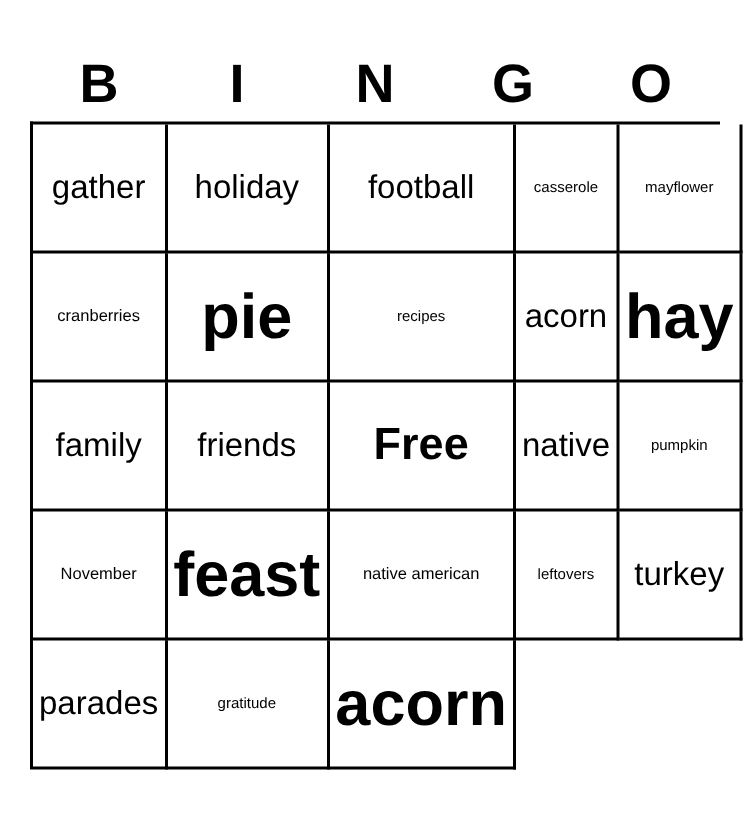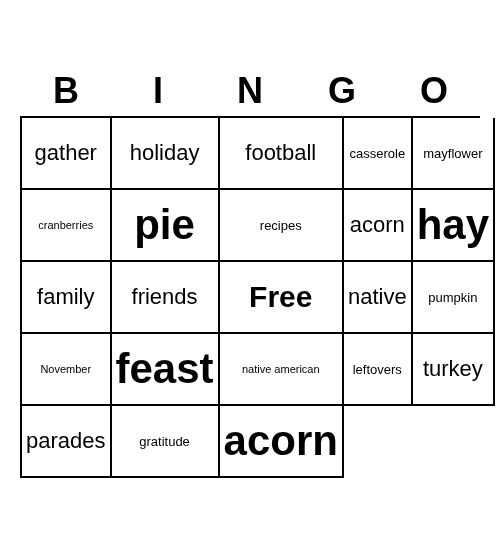--- a/index.html
+++ b/index.html
@@ -44,26 +44,26 @@
       border-left: 2px solid #000;
     }
 
     .bingo-cell {
       border-right: 2px solid #000;
       border-bottom: 2px solid #000;
       display: flex;
       align-items: center;
       justify-content: center;
       text-align: center;
-      height: 72px;
+      height: 86px;
       padding: 4px;
     }
 
     .text-small {
-      font-size: 13px;
+      font-size: 10px;
     }
 
     .text-medium {
       font-size: 22px;
     }
 
     .text-large {
       font-size: 30px;
       font-weight: bold;
     }

